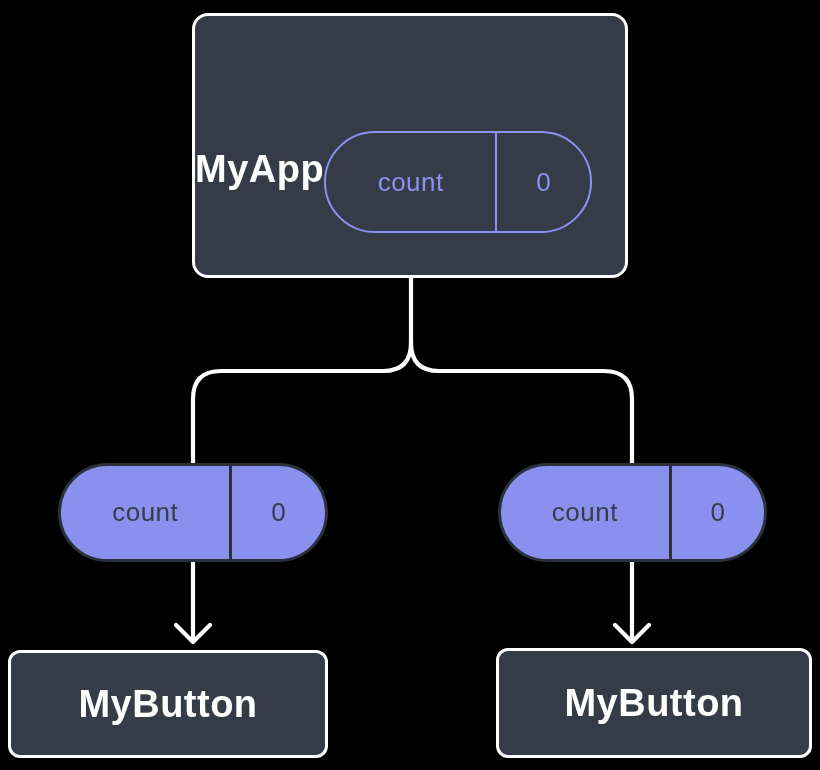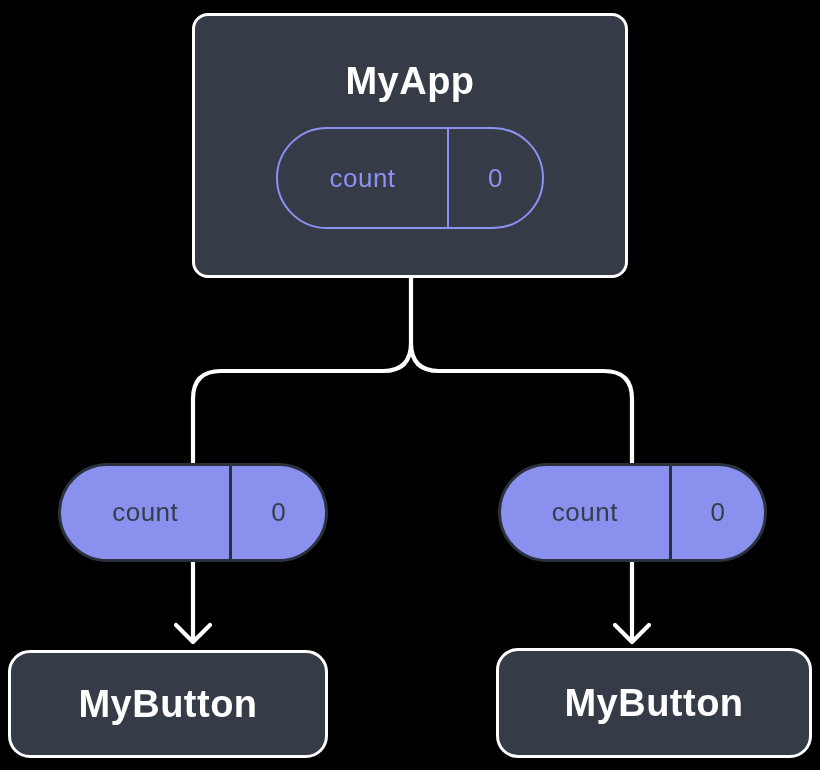--- a/index.html
+++ b/index.html
@@ -36,21 +36,20 @@
     stroke-width: 4.2;
     stroke-linecap: round;
     stroke-linejoin: round;
   }
 
   .node {
     position: absolute;
     background: var(--node_fill);
     border: 3.5px solid var(--node_border);
     display: flex;
-    flex-direction: column;
     align-items: center;
   }
 
   .app-node {
     left: 192px; top: 13px;
     width: 436px; height: 265px;
     border-radius: 16px;
     padding-top: 46px;
   }
   .node-title {
@@ -93,21 +92,21 @@
     color: var(--pill_text);
     font-weight: 500;
   }
   .pill-solid .pill-label { border-right: 3px solid var(--pill_dark); }
 
   .pill-left  { left: 58px;  top: 463px; width: 270px; height: 99px; }
   .pill-right { left: 498px; top: 463px; width: 269px; height: 99px; }
 
   .button-node {
     justify-content: center;
-    border-radius: 22px;
+    border-radius: 12px;
   }
   .button-left  { left: 8px;   top: 650px; width: 320px; height: 108px; }
   .button-right { left: 496px; top: 648px; width: 316px; height: 110px; }
 </style>
 </head>
 <body>
 
 <div class="stage">
 
   <svg class="connector" width="820" height="770" viewBox="0 0 820 770" aria-hidden="true">

